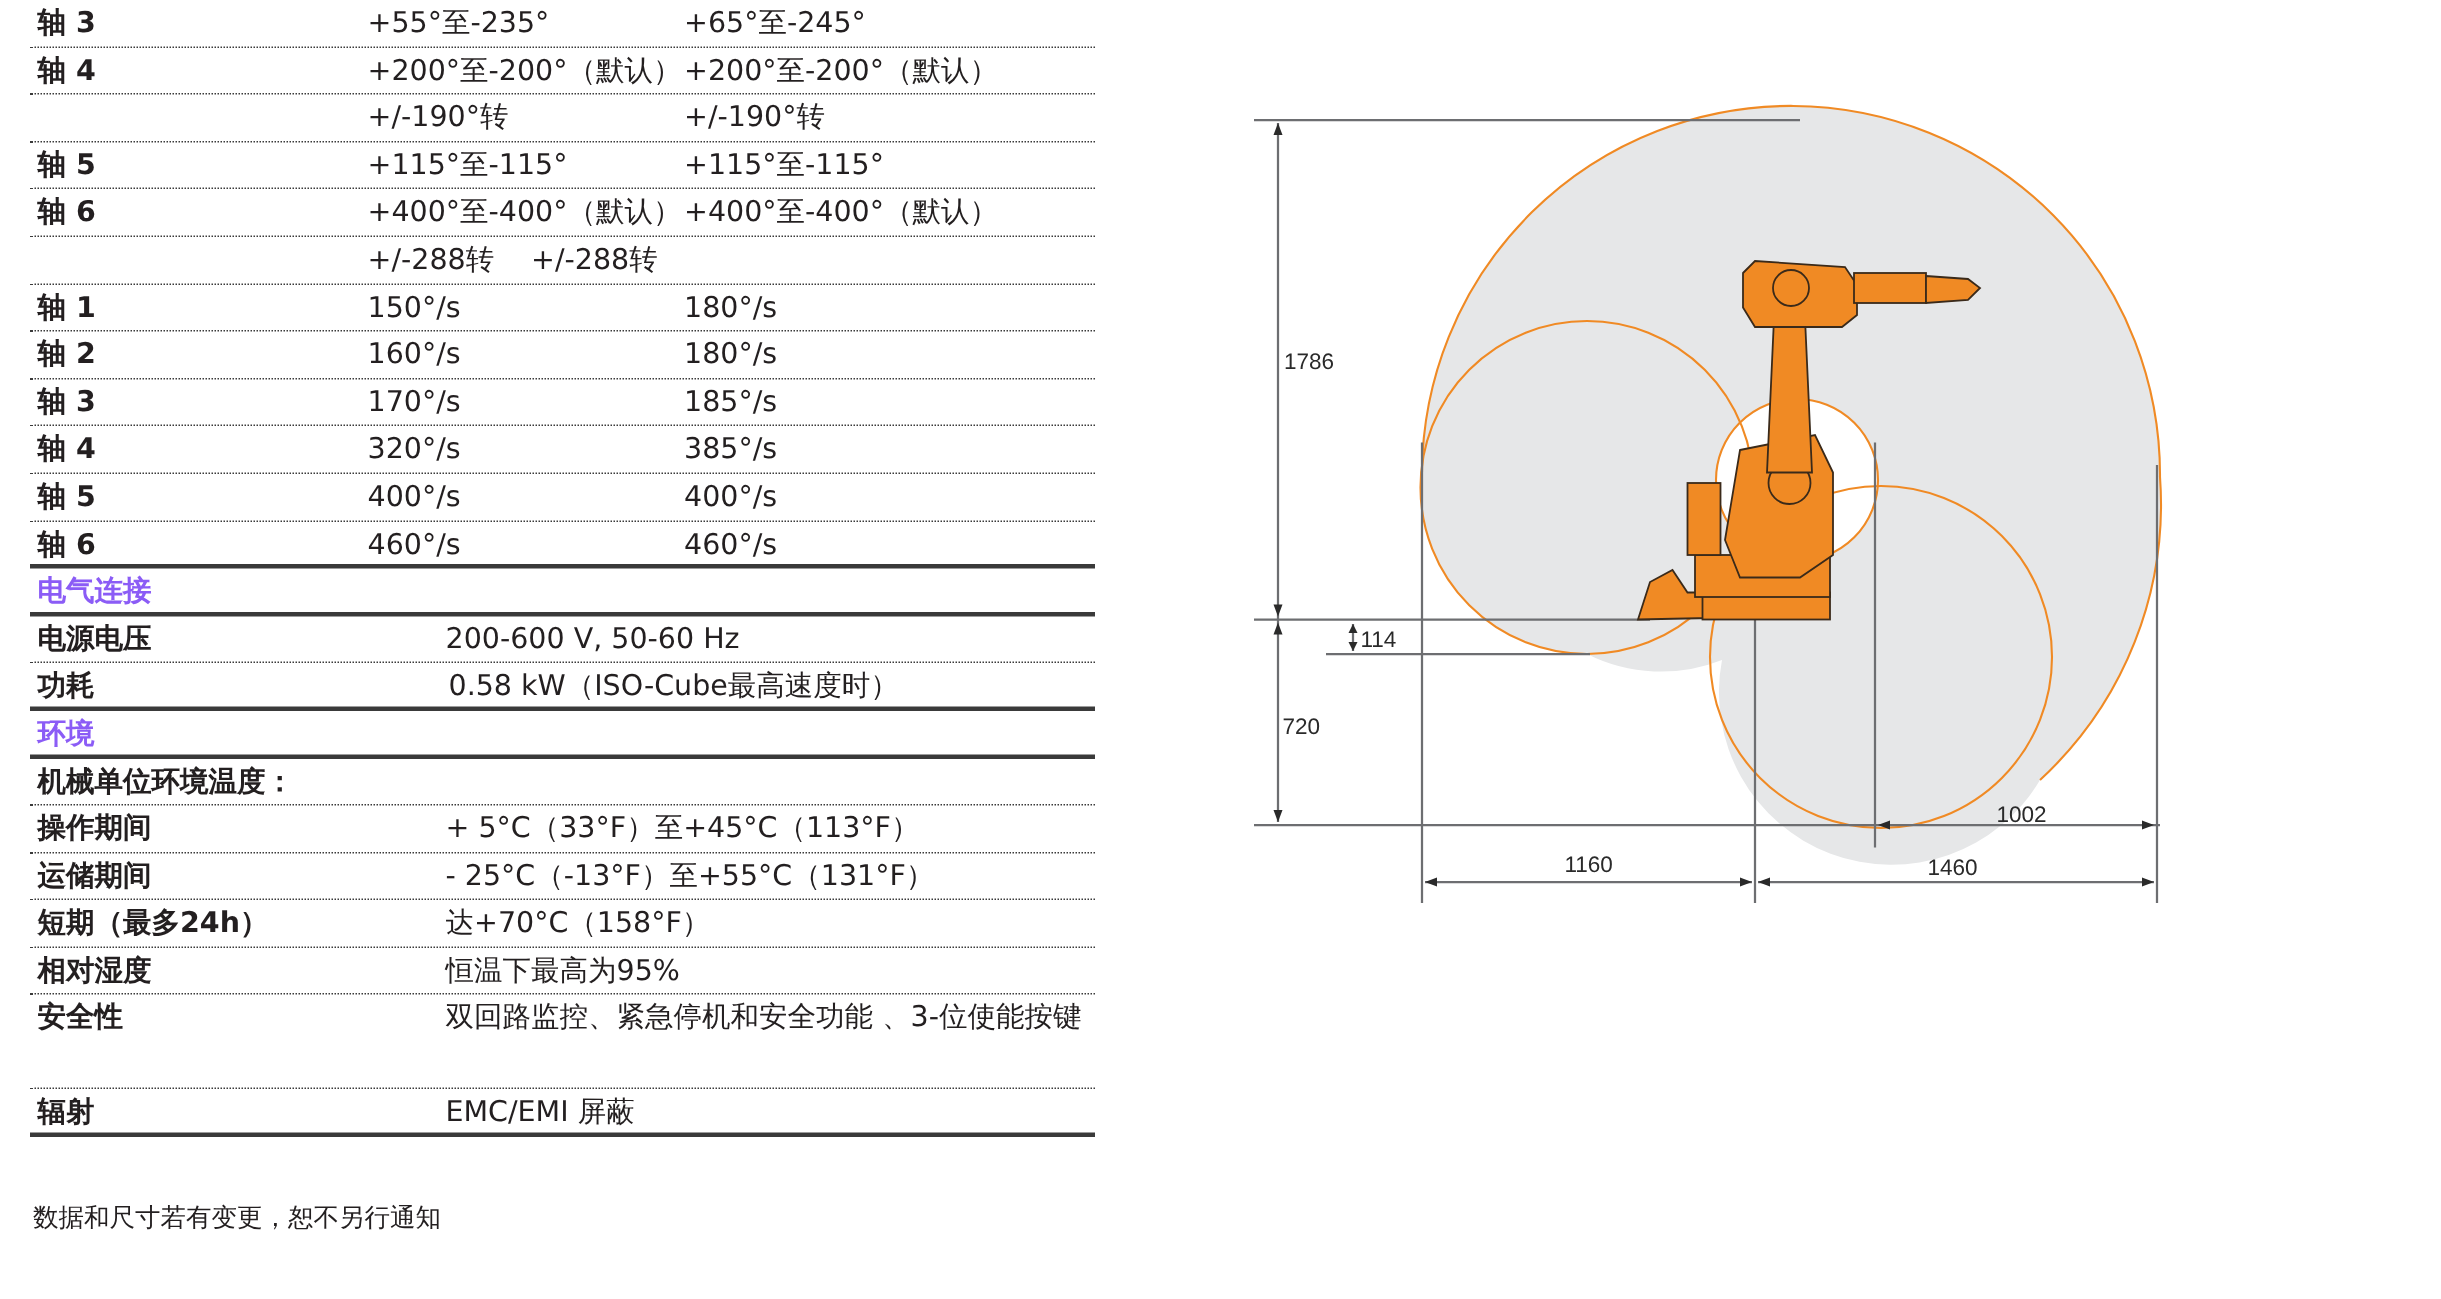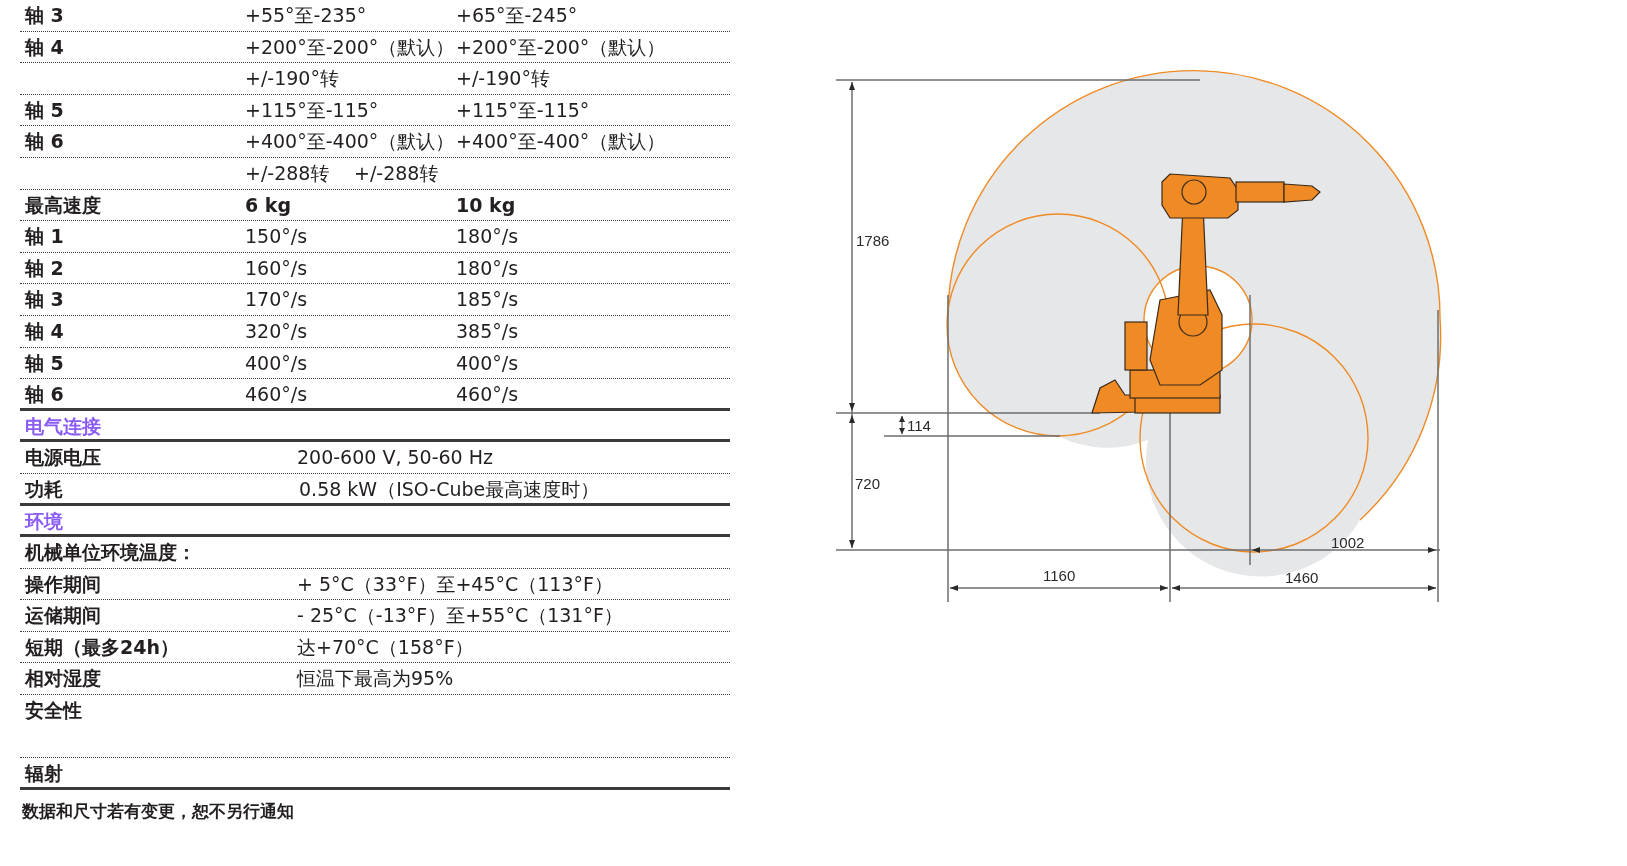--- a/index.html
+++ b/index.html
@@ -9,21 +9,21 @@
   .row { position:relative; height:31.6px; box-sizing:border-box;
          border-bottom:1.5px dotted #3a3a3a; font-size:19px; line-height:30px; }
   .row.solid { border-bottom:3px solid #3a3a3a; }
   .row.tall { height:63px; }
   .row .c1 { position:absolute; left:5px; top:0; white-space:nowrap;font-weight:bold; }
   .row .c2 { position:absolute; left:225px; top:0; white-space:nowrap; }
   .row .c3 { position:absolute; left:436px; top:0; white-space:nowrap; }
   .row .cw { position:absolute; left:277px; top:0; width:440px; line-height:30px; }
   .row.bold { font-weight:bold; }
   .row.section .c1 { color:#8b5cf6; }
-  .note { position:absolute; left:22px; top:800px; font-size:17px; font-weight:bold; }
+  .note { position:absolute; left:22px; top:800px; font-size:17px; font-weight:normal; }
   .diagram { position:absolute; left:0; top:0; width:1627px; height:866px; pointer-events:none; }
   .dim { font-family:"Liberation Sans","DejaVu Sans",sans-serif; font-size:15px; fill:#2a2a2a; }
 </style>
 </head>
 <body>
 
 <div class="spec">
 
   <div class="row">
     <span class="c1">轴 3</span>
@@ -49,25 +49,20 @@
     <span class="c1">轴 6</span>
     <span class="c2">+400°至-400°（默认）</span>
     <span class="c3">+400°至-400°（默认）</span>
   </div>
   <div class="row">
     <span class="c1"></span>
     <span class="c2">+/-288转</span>
     <span class="c2" style="left:334px">+/-288转</span>
   </div>
 
-  <div class="row bold">
-    <span class="c1">最高速度</span>
-    <span class="c2">6 kg</span>
-    <span class="c3">10 kg</span>
-  </div>
   <div class="row">
     <span class="c1">轴 1</span>
     <span class="c2">150°/s</span>
     <span class="c3">180°/s</span>
   </div>
   <div class="row">
     <span class="c1">轴 2</span>
     <span class="c2">160°/s</span>
     <span class="c3">180°/s</span>
   </div>
@@ -121,23 +116,25 @@
   <div class="row">
     <span class="c1">短期（最多24h）</span>
     <span class="cw">达+70°C（158°F）</span>
   </div>
   <div class="row">
     <span class="c1">相对湿度</span>
     <span class="cw">恒温下最高为95%</span>
   </div>
   <div class="row tall">
     <span class="c1">安全性</span>
+    <span class="cw">双回路监控、紧急停机和安全功能 、3-位使能按键</span>
   </div>
   <div class="row solid">
     <span class="c1">辐射</span>
+    <span class="cw">EMC/EMI 屏蔽</span>
   </div>
 </div>
 
 <div class="note">数据和尺寸若有变更，恕不另行通知</div>
 
 <svg class="diagram" width="1627" height="866" viewBox="0 0 1627 866">
   <defs>
     <clipPath id="aboveBottom">
         <rect x="0" y="0" width="1627" height="552"></rect>
       </clipPath>

